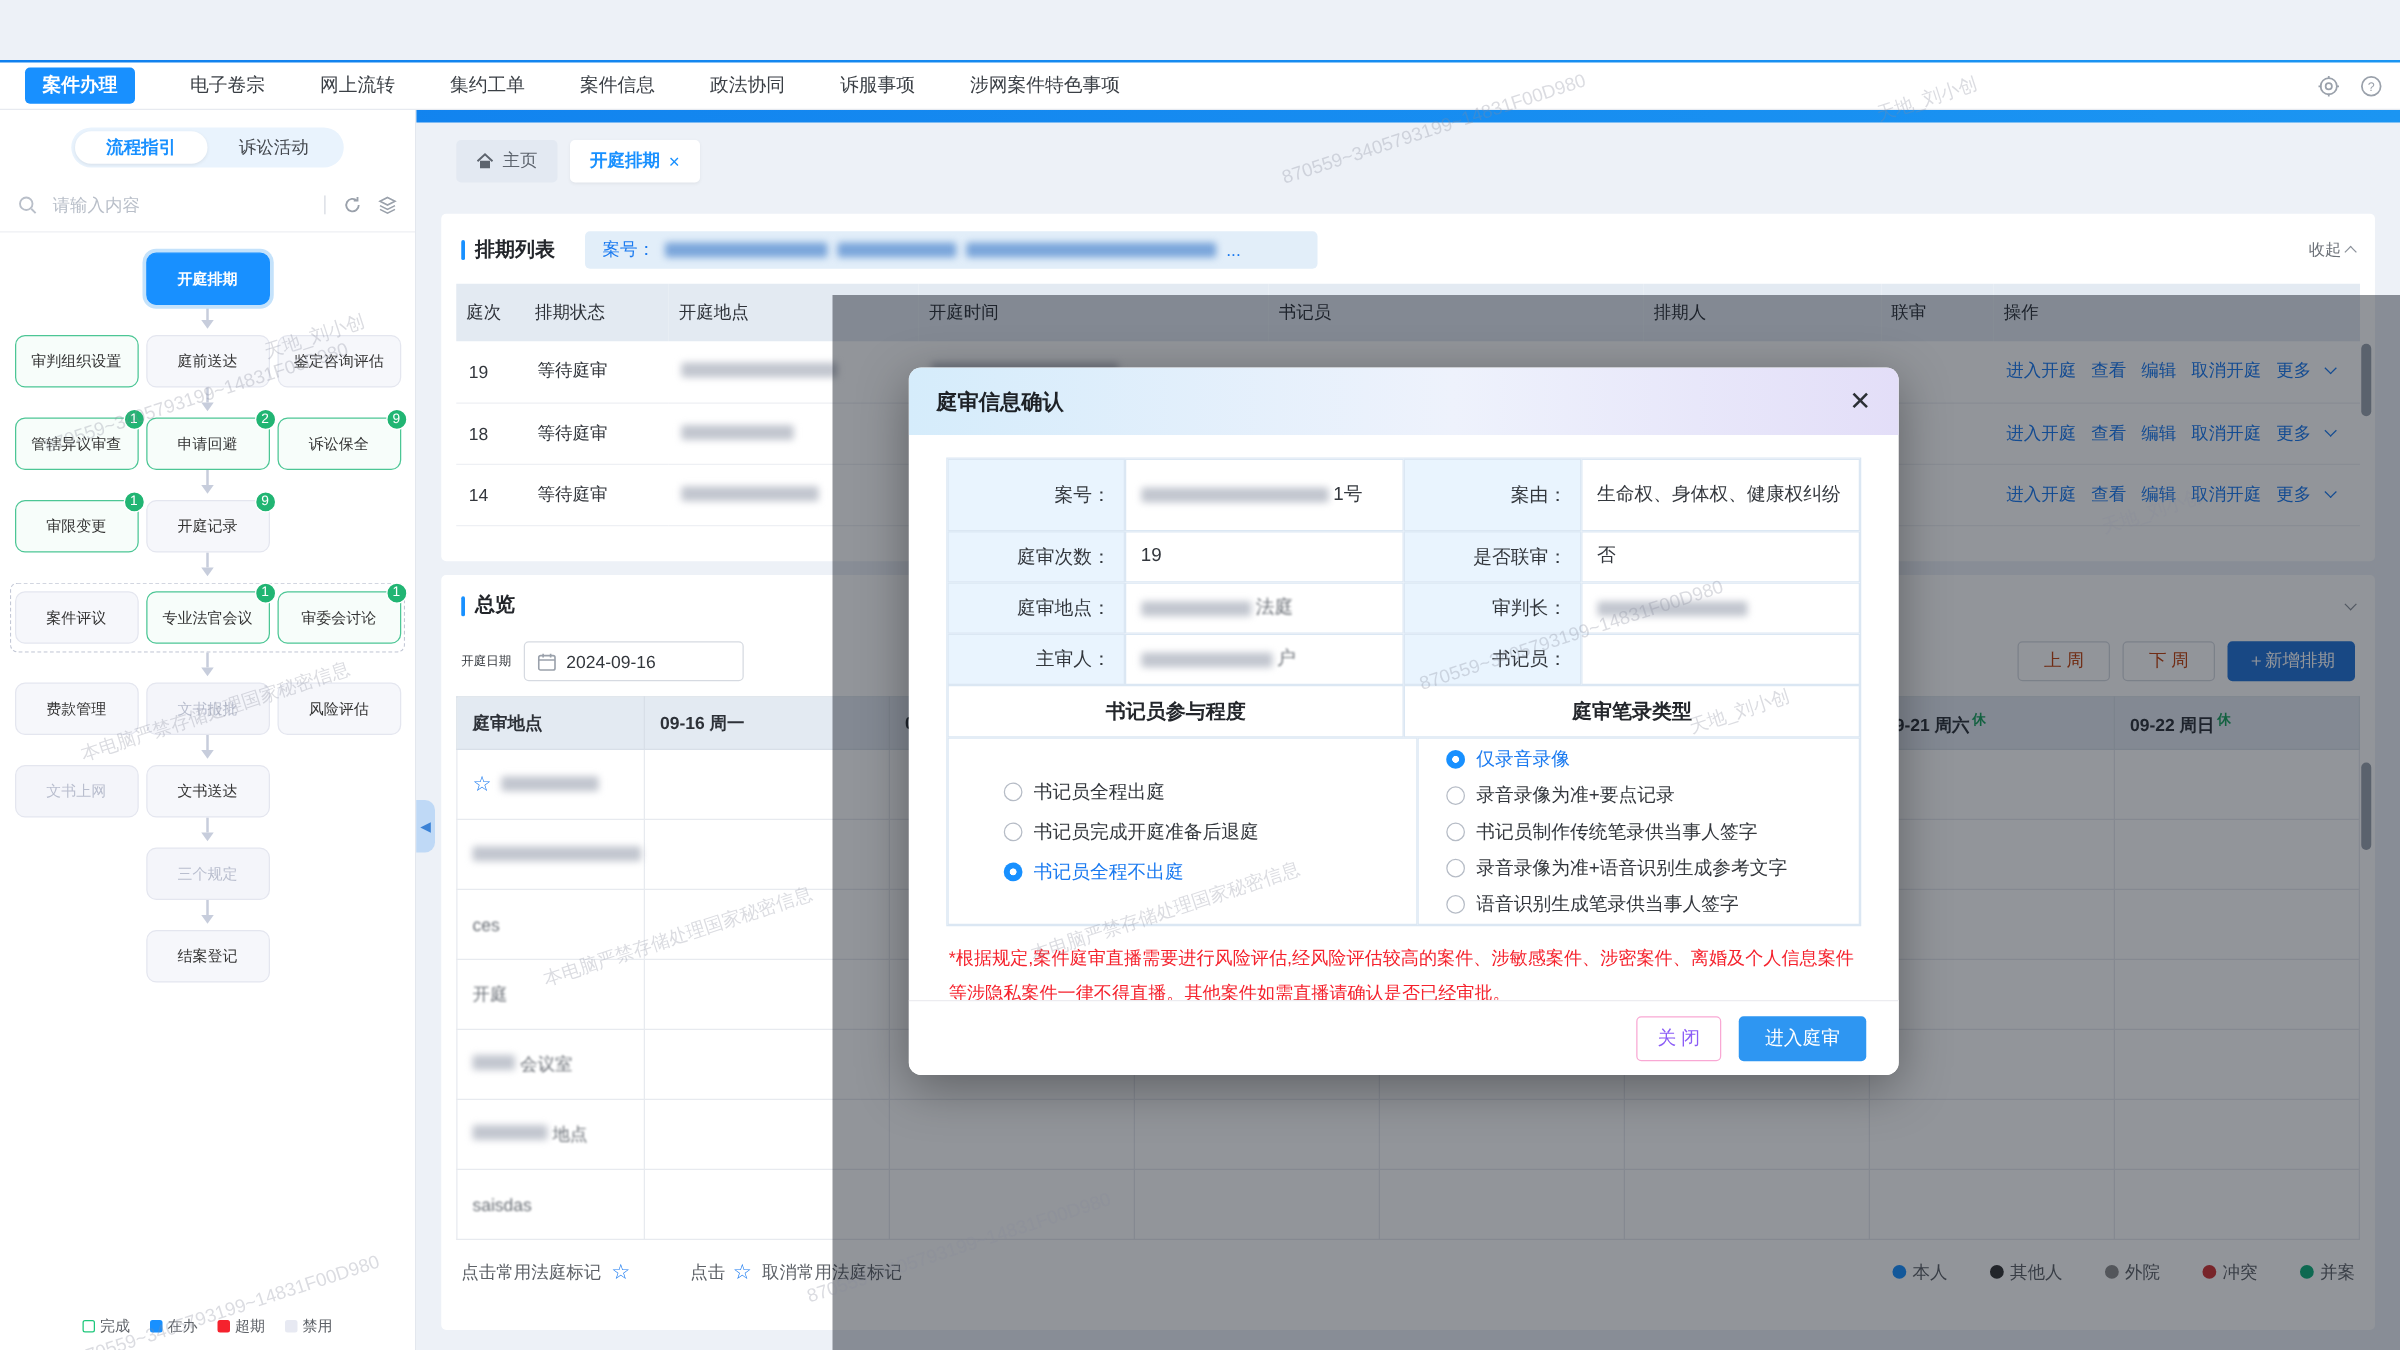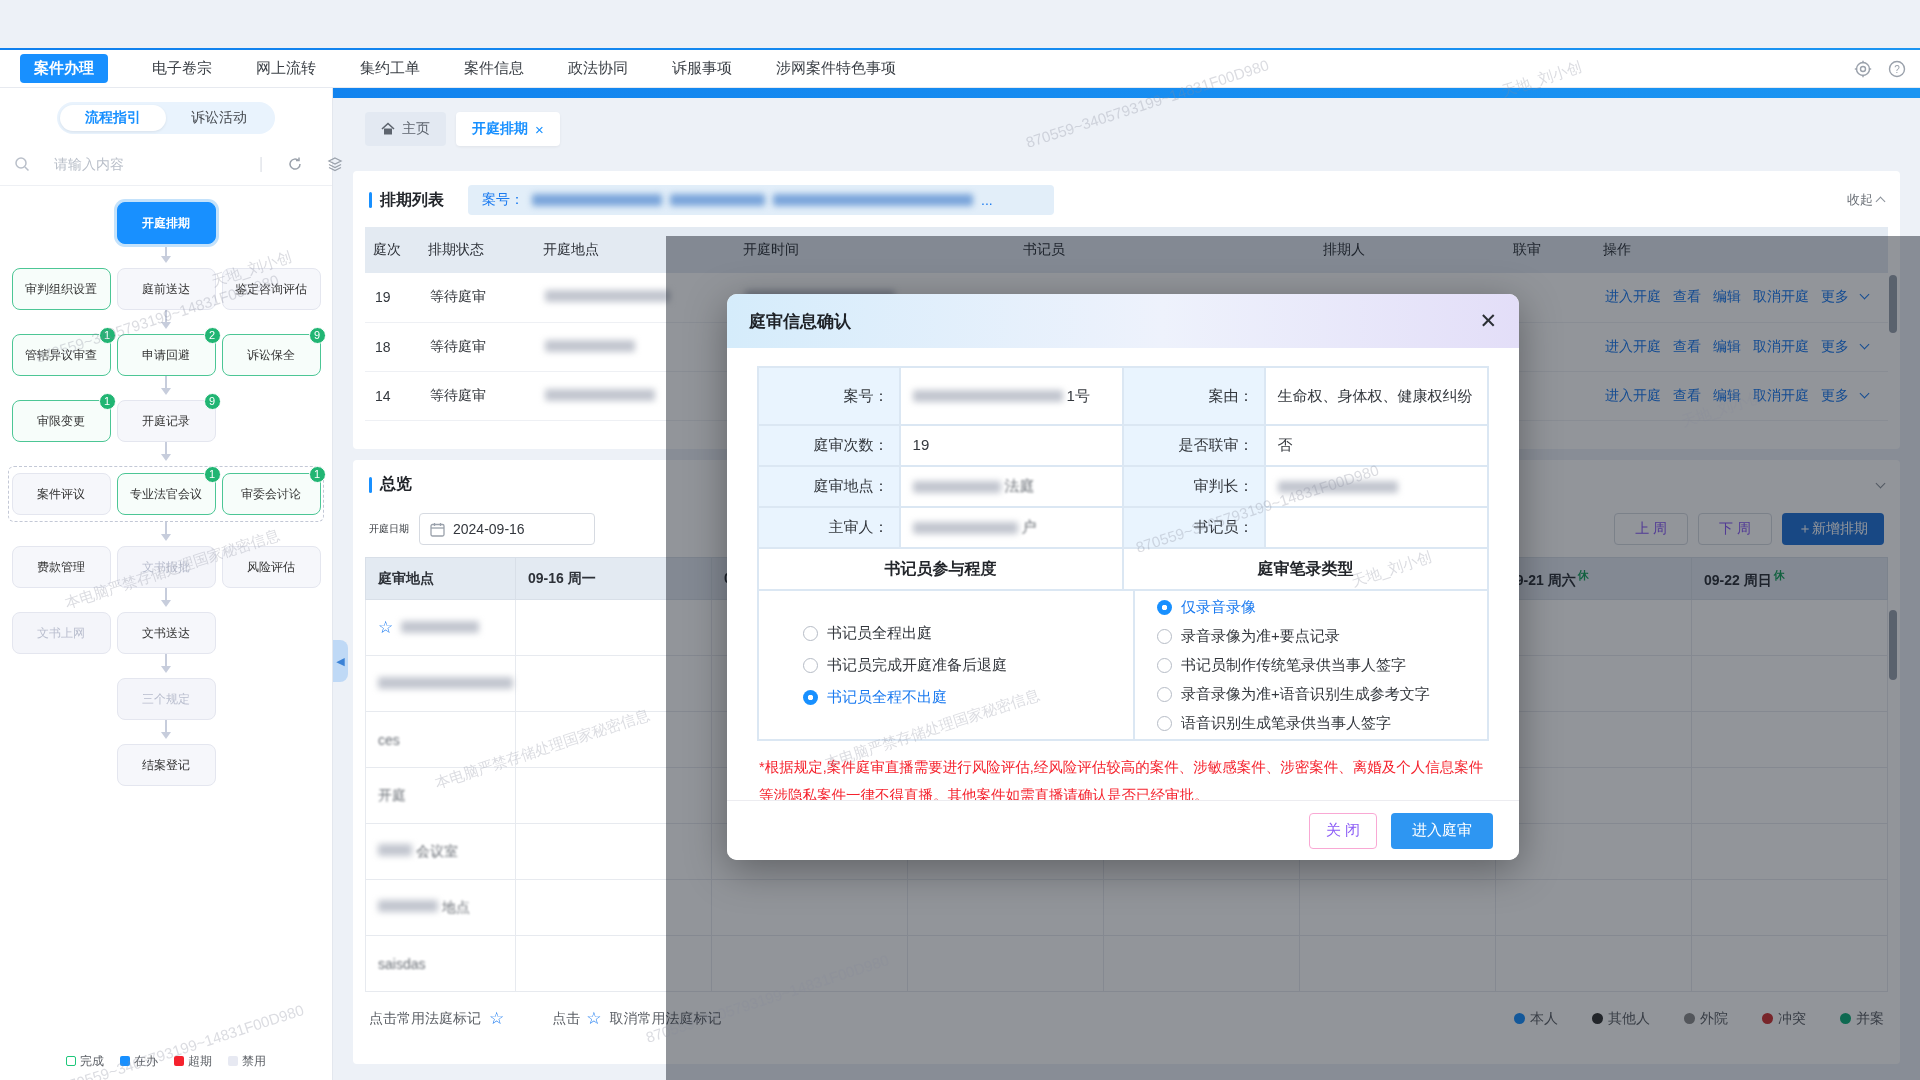--- a/index.html
+++ b/index.html
@@ -19,21 +19,21 @@
   #nav { position:absolute; left:0; top:50px; width:1920px; height:38px; background:#fff; border-bottom:1px solid #e7eaf0; display:flex; align-items:center; padding:0 14px; z-index:3; }
   .nav-item { font-size:15px; color:#3a3f45; margin:0 0 0 44px; cursor:pointer; }
   .nav-item.active { background:#1890ff; color:#fff; border-radius:4px; padding:5px 14px; margin-left:6px; font-weight:bold; }
   .nav-right { margin-left:auto; display:flex; gap:16px; align-items:center; color:#9aa1ab; }
 
   
   #sidebar { position:absolute; left:0; top:88px; width:333px; height:992px; background:#fff; border-right:1px solid #e3e7ee; z-index:3; }
   .side-tabs { margin:14px auto 0; width:218px; height:32px; background:#e9f3fd; border-radius:16px; display:flex; padding:3px; }
   .side-tab { flex:1; display:flex; align-items:center; justify-content:center; font-size:14px; color:#45494f; border-radius:13px; cursor:pointer; }
   .side-tab.active { background:#fff; color:#1890ff; font-weight:bold; box-shadow:0 1px 3px rgba(0,0,0,.08); }
-  .side-search { display:flex; align-items:center; height:44px; margin-top:8px; border-bottom:1px solid #eef0f4; padding:0 14px; gap:24px; color:#b9bfc9; }
+  .side-search { display:flex; align-items:center; height:44px; margin-top:8px; border-bottom:1px solid #eef0f4; padding:0 14px; gap:12px; color:#b9bfc9; }
   .side-search input { border:none; outline:none; flex:1; font-size:14px; color:#333; }
   .side-search input::placeholder { color:#b9bfc9; }
   .s-div { color:#e0e3e9; }
   
   #flow { padding:16px 6px 0; }
   .flow-row { display:flex; justify-content:center; gap:4px; }
   .slot { width:101px; display:flex; justify-content:center; }
   .node { position:relative; width:99px; min-height:42px; background:#f6f7fb; border:1px solid #e4e6ef; border-radius:8px; color:#333; font-size:12px; display:flex; align-items:center; justify-content:center; text-align:center; padding:4px 2px; line-height:1.25; cursor:pointer; }
   .node.active { background:#1890ff; border-color:#1890ff; color:#fff; font-weight:bold; box-shadow:0 0 0 3px #c4e2fb; }
   .node.done { background:#f7fdfa; border-color:#4cc695; }
@@ -69,21 +69,21 @@
   table.sched th { background:#e3eaf2; height:46px; text-align:left; padding:0 8px; font-weight:normal; color:#2d3138; }
   table.sched td { height:49px; border-bottom:1px solid #eef0f4; padding:0 10px; }
   .op-link { color:#1a7af0; margin-right:12px; cursor:pointer; white-space:nowrap; }
   .v-scroll { position:absolute; right:3px; width:8px; border-radius:4px; background:#9aa2ad; }
 
   
   .ov-filter { display:flex; align-items:center; padding:10px 16px 12px; }
   .f-label { font-size:10px; color:#33373d; margin-right:10px; }
   .date-input { width:176px; height:32px; border:1px solid #d6dae1; border-radius:4px; display:flex; align-items:center; gap:8px; padding:0 10px; font-size:14px; color:#33373d; background:#fff; }
   .ov-right { margin-left:auto; display:flex; gap:10px; }
-  .btn-plain { height:32px; padding:0 20px; background:#fff; border:1px solid #d6dae1; border-radius:4px; font-size:14px; color:#8b5cf6; cursor:pointer; }
+  .btn-plain { height:32px; padding:0 20px; background:#fff; border:1px solid #d6dae1; border-radius:4px; font-size:14px; color:#c2410c; cursor:pointer; }
   .btn-primary-dark { height:32px; padding:0 16px; background:#2173d8; border:none; border-radius:4px; font-size:14px; color:#fff; cursor:pointer; }
   .cal { margin:0 12px; width:1523px; border-collapse:collapse; table-layout:fixed; font-size:14px; }
   .cal th { background:#e3eaf2; height:42px; color:#2d3138; text-align:left; padding:0 12px; font-weight:bold; border:1px solid #d8dfe8; }
   .cal td { height:56px; border:1px solid #e7eaef; color:#555a61; padding:0 12px; background:#fff; }
   .rest { color:#18a05c; font-size:11px; vertical-align:super; margin-left:2px; }
   .star { color:#1a7af0; font-size:17px; margin-right:8px; }
   .half-blur { filter:blur(1px); color:#6a6f76; }
   .cal-foot { display:flex; align-items:center; padding:16px 16px 0; font-size:14px; color:#5d6167; }
   .dot { display:inline-block; width:11px; height:11px; border-radius:50%; margin-right:5px; vertical-align:-1px; }
   .foot-leg { margin-left:auto; display:flex; gap:34px; align-items:center; }

